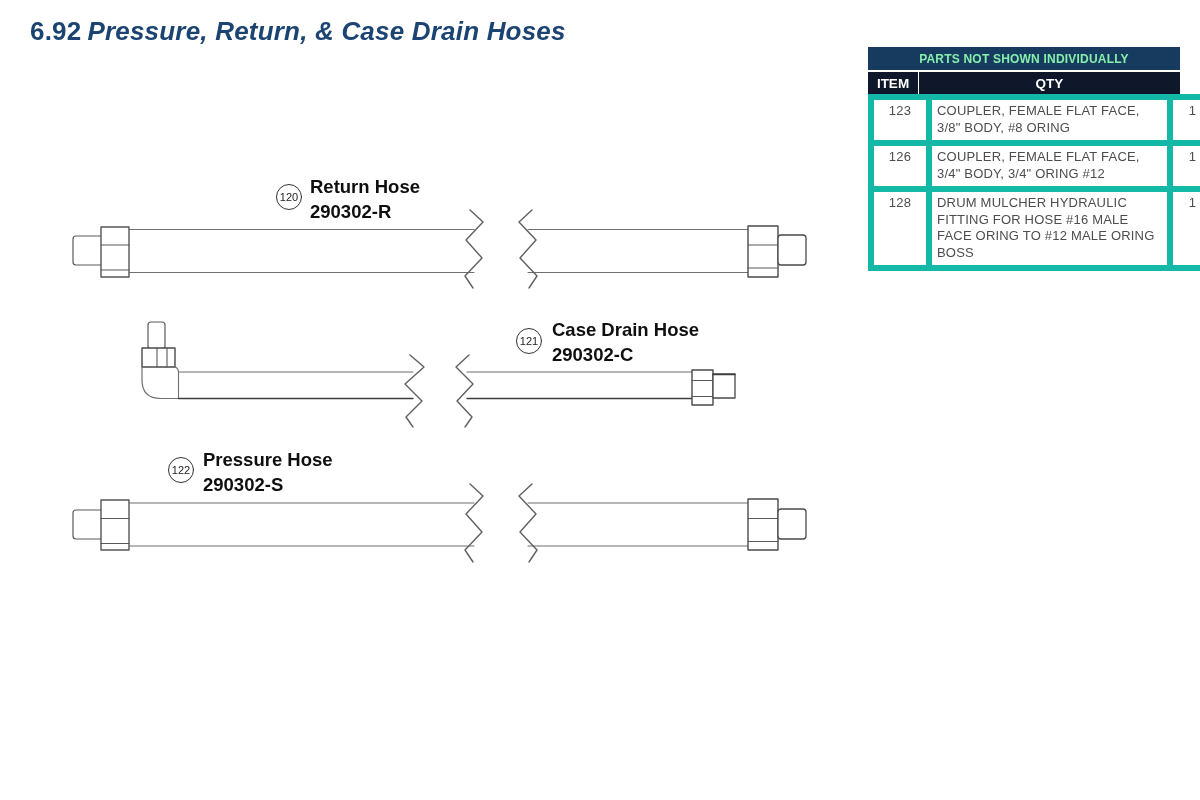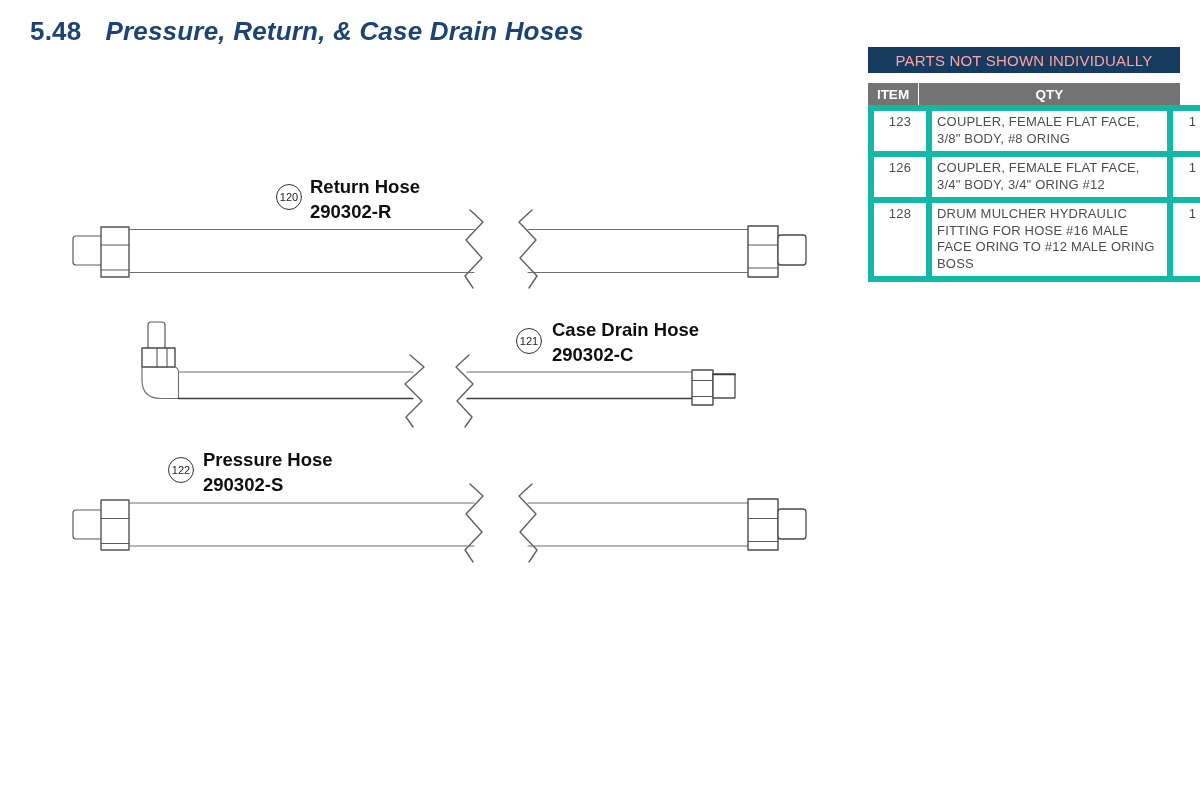--- a/index.html
+++ b/index.html
@@ -5,32 +5,32 @@
   html,body{margin:0;padding:0;}
   body{
     width:1200px;height:800px;position:relative;overflow:hidden;
     background:#ffffff;font-family:"Liberation Sans",sans-serif;
   }
   .page-title{
     position:absolute;left:30px;top:16px;
     font-size:26px;font-weight:bold;color:#1C4472;letter-spacing:.2px;
     white-space:nowrap;
   }
-  .page-title .title-rest{font-style:italic;margin-left:24px;}
+  .page-title .title-rest{font-style:italic;margin-left:6px;}
   svg.diagram{position:absolute;left:0;top:0;}
   svg.diagram text.hose-name{font-size:18.5px;font-weight:bold;fill:#0f0f0f;}
   svg.diagram text.callout-num{font-size:11px;fill:#222;}
   
   .parts-table-wrap{position:absolute;left:868px;top:47px;width:312px;}
   .tbl-banner{
-    background:#173A5F;color:#fca5a5;font-weight:normal;font-size:15px;
+    background:#173A5F;color:#86efac;font-weight:bold;font-size:12px;
     text-align:center;padding:5px 0 4px 0;letter-spacing:.2px;
     border-bottom:2px solid #ffffff;
   }
-  .tbl-colhead{display:flex;background:#737373;margin-top:8px;}
+  .tbl-colhead{display:flex;background:#0f172a;}
   .tbl-colhead .col{
     color:#fff;font-weight:bold;font-size:13.5px;text-align:center;
     padding:4px 0 3px 0;box-sizing:border-box;
   }
   .tbl-colhead .col + .col{border-left:1px solid #ffffff;}
   .col-item{width:50px;}
   .col-desc{width:225px;}
   .col-qty{width:37px;flex:1;}
   table.parts-body{
     border-collapse:collapse;width:312px;table-layout:fixed;
@@ -41,21 +41,21 @@
     padding:3px 5px 4px 5px;line-height:16.5px;letter-spacing:.2px;
   }
   table.parts-body td.c-item{width:50px;text-align:center;padding-left:1px;padding-right:1px;}
   table.parts-body td.c-desc{width:225px;text-align:left;}
   table.parts-body td.c-qty{width:37px;text-align:center;padding-left:1px;padding-right:1px;}
 </style>
 </head>
 <body>
 
 <div class="page-title">
-  <span>5.48</span><span class="title-rest">Pressure, Return, &amp; Case Drain Hoses</span>
+  <span>6.92</span><span class="title-rest">Pressure, Return, &amp; Case Drain Hoses</span>
 </div>
 
 <svg class="diagram" width="1200" height="800" viewBox="0 0 1200 800" fill="none" stroke-linecap="round" stroke-linejoin="round">
 
   <g>
     <rect x="73" y="236" width="30" height="29" rx="3" fill="#fff" stroke="#5a5a5a" stroke-width="1.2"></rect>
     <rect x="101" y="227" width="28" height="50" fill="#fff" stroke="#555" stroke-width="1.4"></rect>
     <path d="M101 245 H129 M101 270 H129" stroke="#5a5a5a" stroke-width="1.1"></path>
     <path d="M129 229.5 H474 M129 272.5 H474 M528 229.5 H748 M528 272.5 H748" stroke="#6f6f6f" stroke-width="1.1"></path>
     <polyline points="470,210 483,222 466,240 482,258 465,276 473,288" stroke="#606060" stroke-width="1.4"></polyline>

